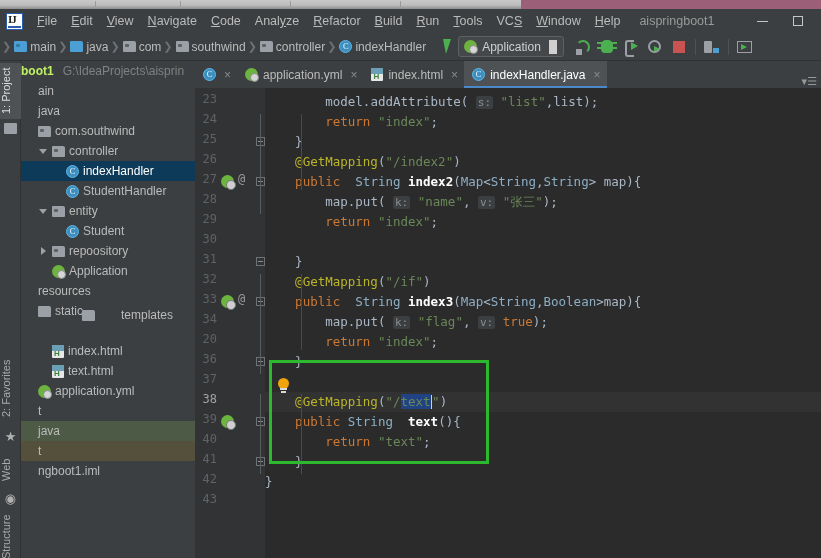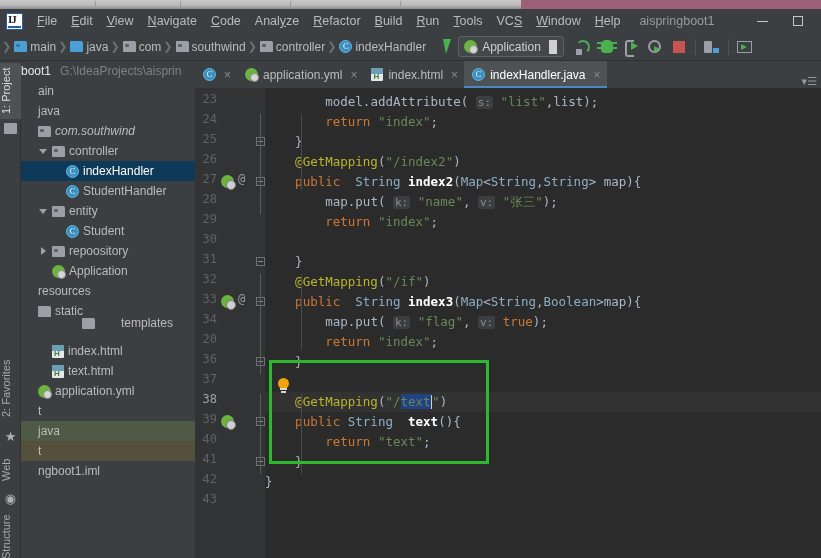--- a/index.html
+++ b/index.html
@@ -205,21 +205,21 @@
   .trow.sel { background:#0d3a58; color:#ffffff; }
   .trow.green { background:#4d5b46; }
   .trow.olive { background:#54503c; }
   .trow .arrow {
     width:9px;height:9px;flex:none;position:relative;
   }
   .arrow.down:after{content:"";position:absolute;left:0;top:2px;
     border-left:4.5px solid transparent;border-right:4.5px solid transparent;border-top:5px solid #a0a0a0;}
   .arrow.right:after{content:"";position:absolute;left:2px;top:0;
     border-top:4.5px solid transparent;border-bottom:4.5px solid transparent;border-left:5px solid #a0a0a0;}
-  .proj-root { font-weight:normal; color:#e5e5e5;}
+  .proj-root { font-weight:bold; color:#bef264;}
   .proj-path { color:#808080; font-weight:normal; padding-left:5px; }
 
   
   .tabbar {
     position:absolute; left:195px; top:61px; width:626px; height:27px;
     background:#3c3f41; display:flex; align-items:flex-end;
     font-size:12px; color:#bbbbbb; overflow:hidden;
   }
   .etab {
     height:27px; display:flex; align-items:center; gap:5px;
@@ -425,21 +425,21 @@
           <div class="trow" style="top: 0px; position: absolute; left: 0px; right: 0px;">
             <span style="width: 0px; flex: 0 0 auto;"></span>
             <span class="arrow "></span>
             <span>ain</span>
           </div>
           <div class="trow" style="top: 20px; position: absolute; left: 0px; right: 0px;">
             <span style="width: 0px; flex: 0 0 auto;"></span>
             <span class="arrow "></span>
             <span>java</span>
           </div>
-          <div class="trow" style="top: 40px; position: absolute; left: 0px; right: 0px; font-style: italic;">
+          <div class="trow" style="top: 40px; position: absolute; left: 0px; right: 0px;">
             <span style="width: 0px; flex: 0 0 auto;"></span>
             <span class="arrow "></span>
             <span class="ico ico-folder"></span>
             <span>com.southwind</span>
           </div>
           <div class="trow" style="top: 60px; position: absolute; left: 0px; right: 0px;">
             <span style="width: 14px; flex: 0 0 auto;"></span>
             <span class="arrow down"></span>
             <span class="ico ico-folder"></span>
             <span>controller</span>
@@ -484,21 +484,21 @@
             <span style="width: 0px; flex: 0 0 auto;"></span>
             <span class="arrow "></span>
             <span>resources</span>
           </div>
           <div class="trow" style="top: 220px; position: absolute; left: 0px; right: 0px;">
             <span style="width: 0px; flex: 0 0 auto;"></span>
             <span class="arrow "></span>
             <span class="ico ico-folder plain"></span>
             <span>static</span>
           </div>
-          <div class="trow" style="top: 232px; position: absolute; left: 0px; right: 0px; gap: 26px;">
+          <div class="trow" style="top: 224px; position: absolute; left: 0px; right: 0px; gap: 26px;">
             <span style="width: 0px; flex: 0 0 auto;"></span>
             <span class="arrow "></span>
             <span class="ico ico-folder plain"></span>
             <span>templates</span>
           </div>
           <div class="trow" style="top: 260px; position: absolute; left: 0px; right: 0px;">
             <span style="width: 14px; flex: 0 0 auto;"></span>
             <span class="arrow "></span>
             <span class="ico ico-html"></span>
             <span>index.html</span>

